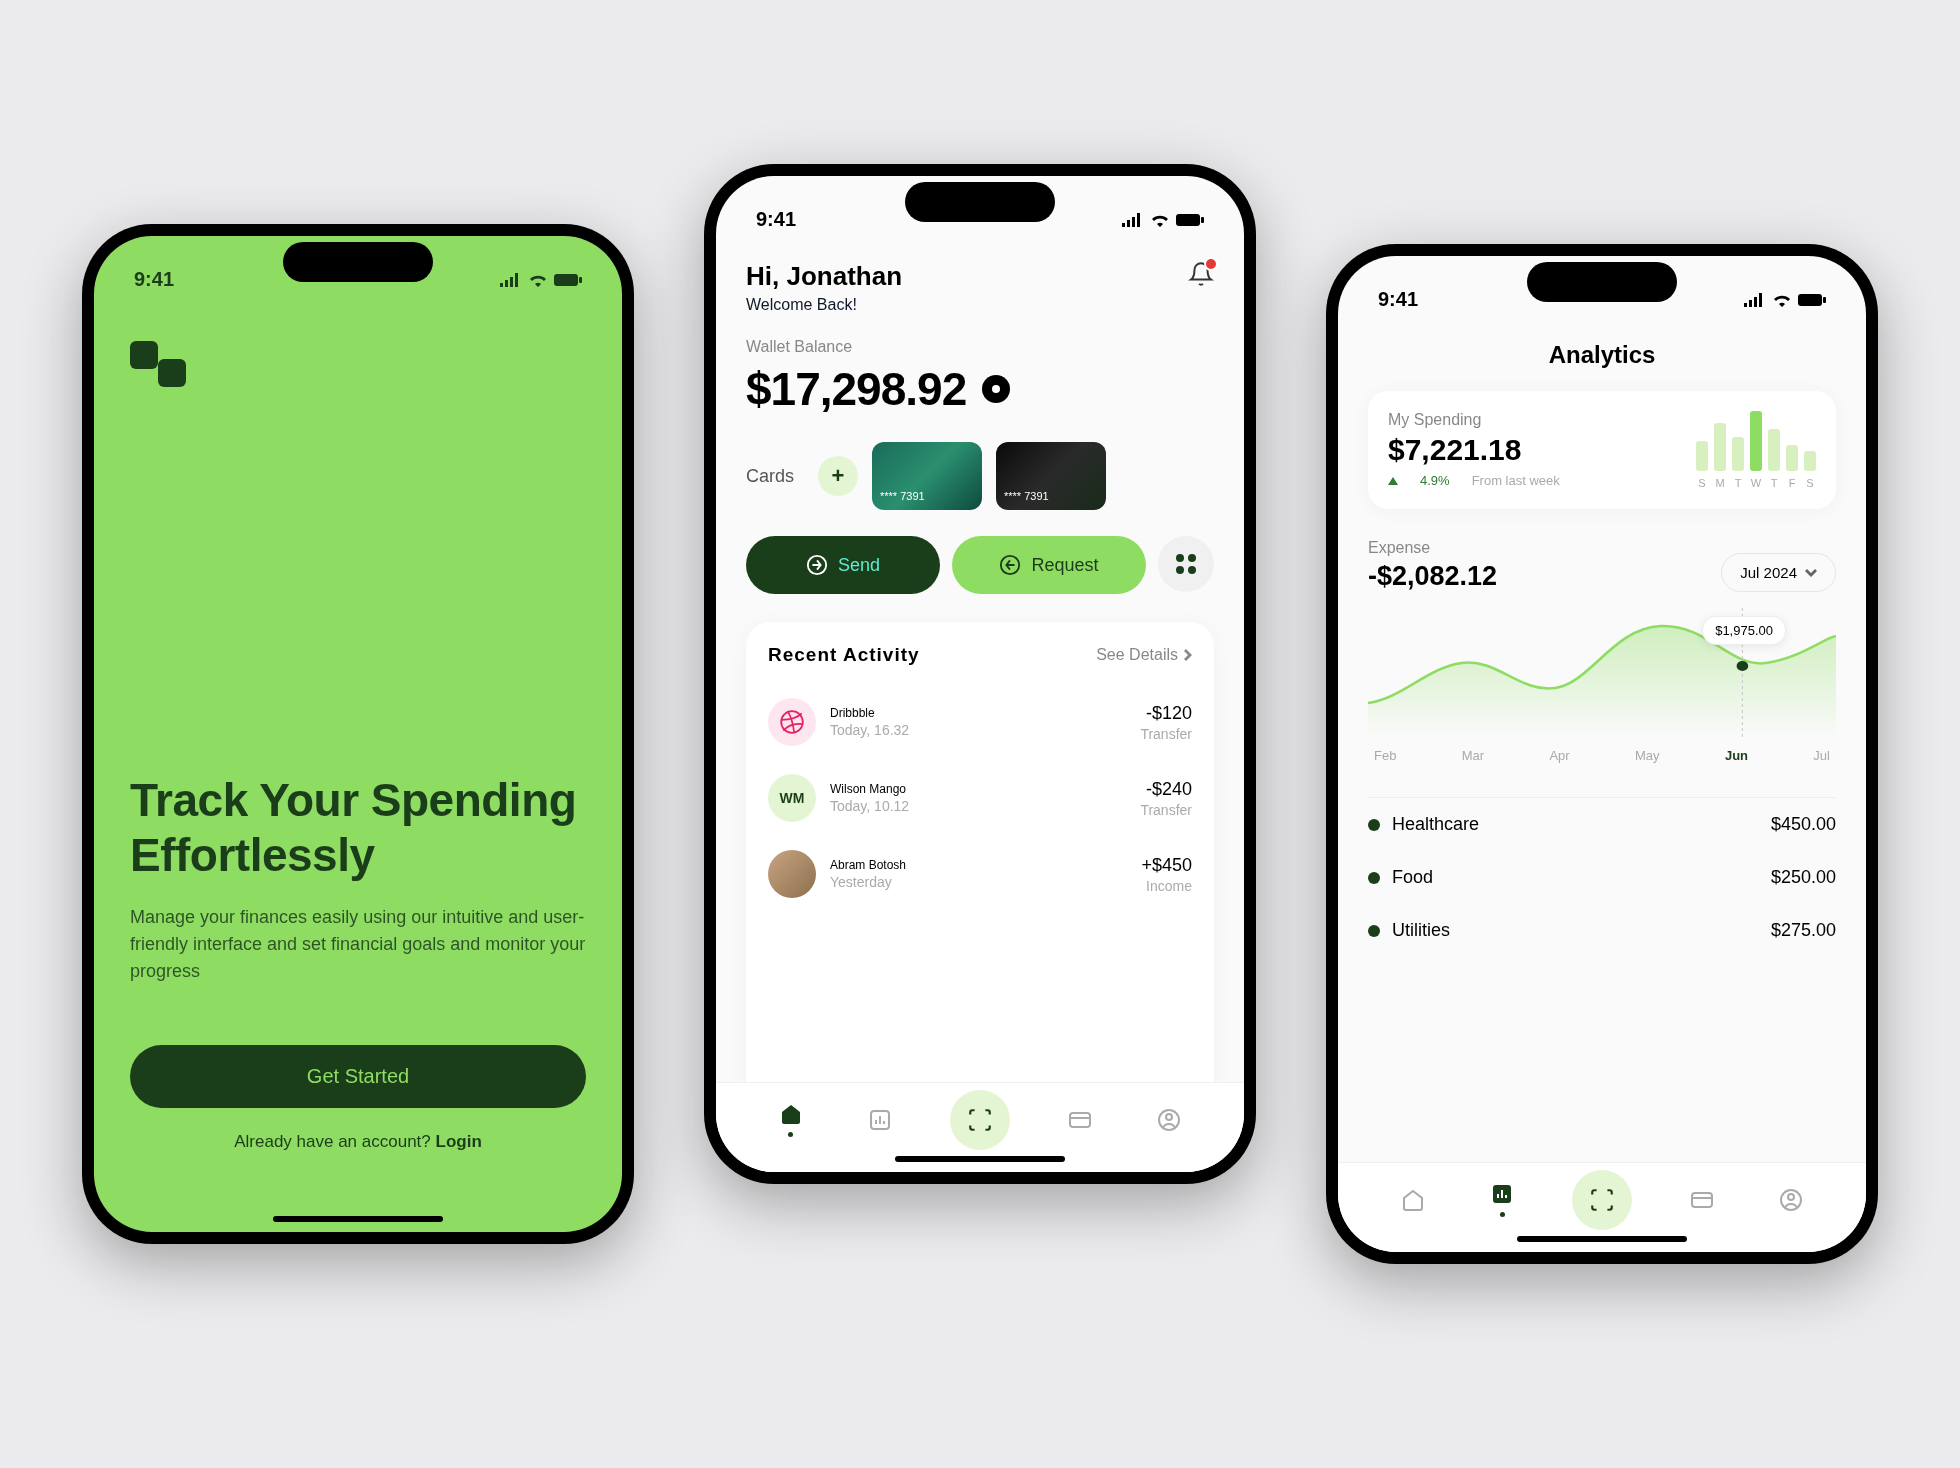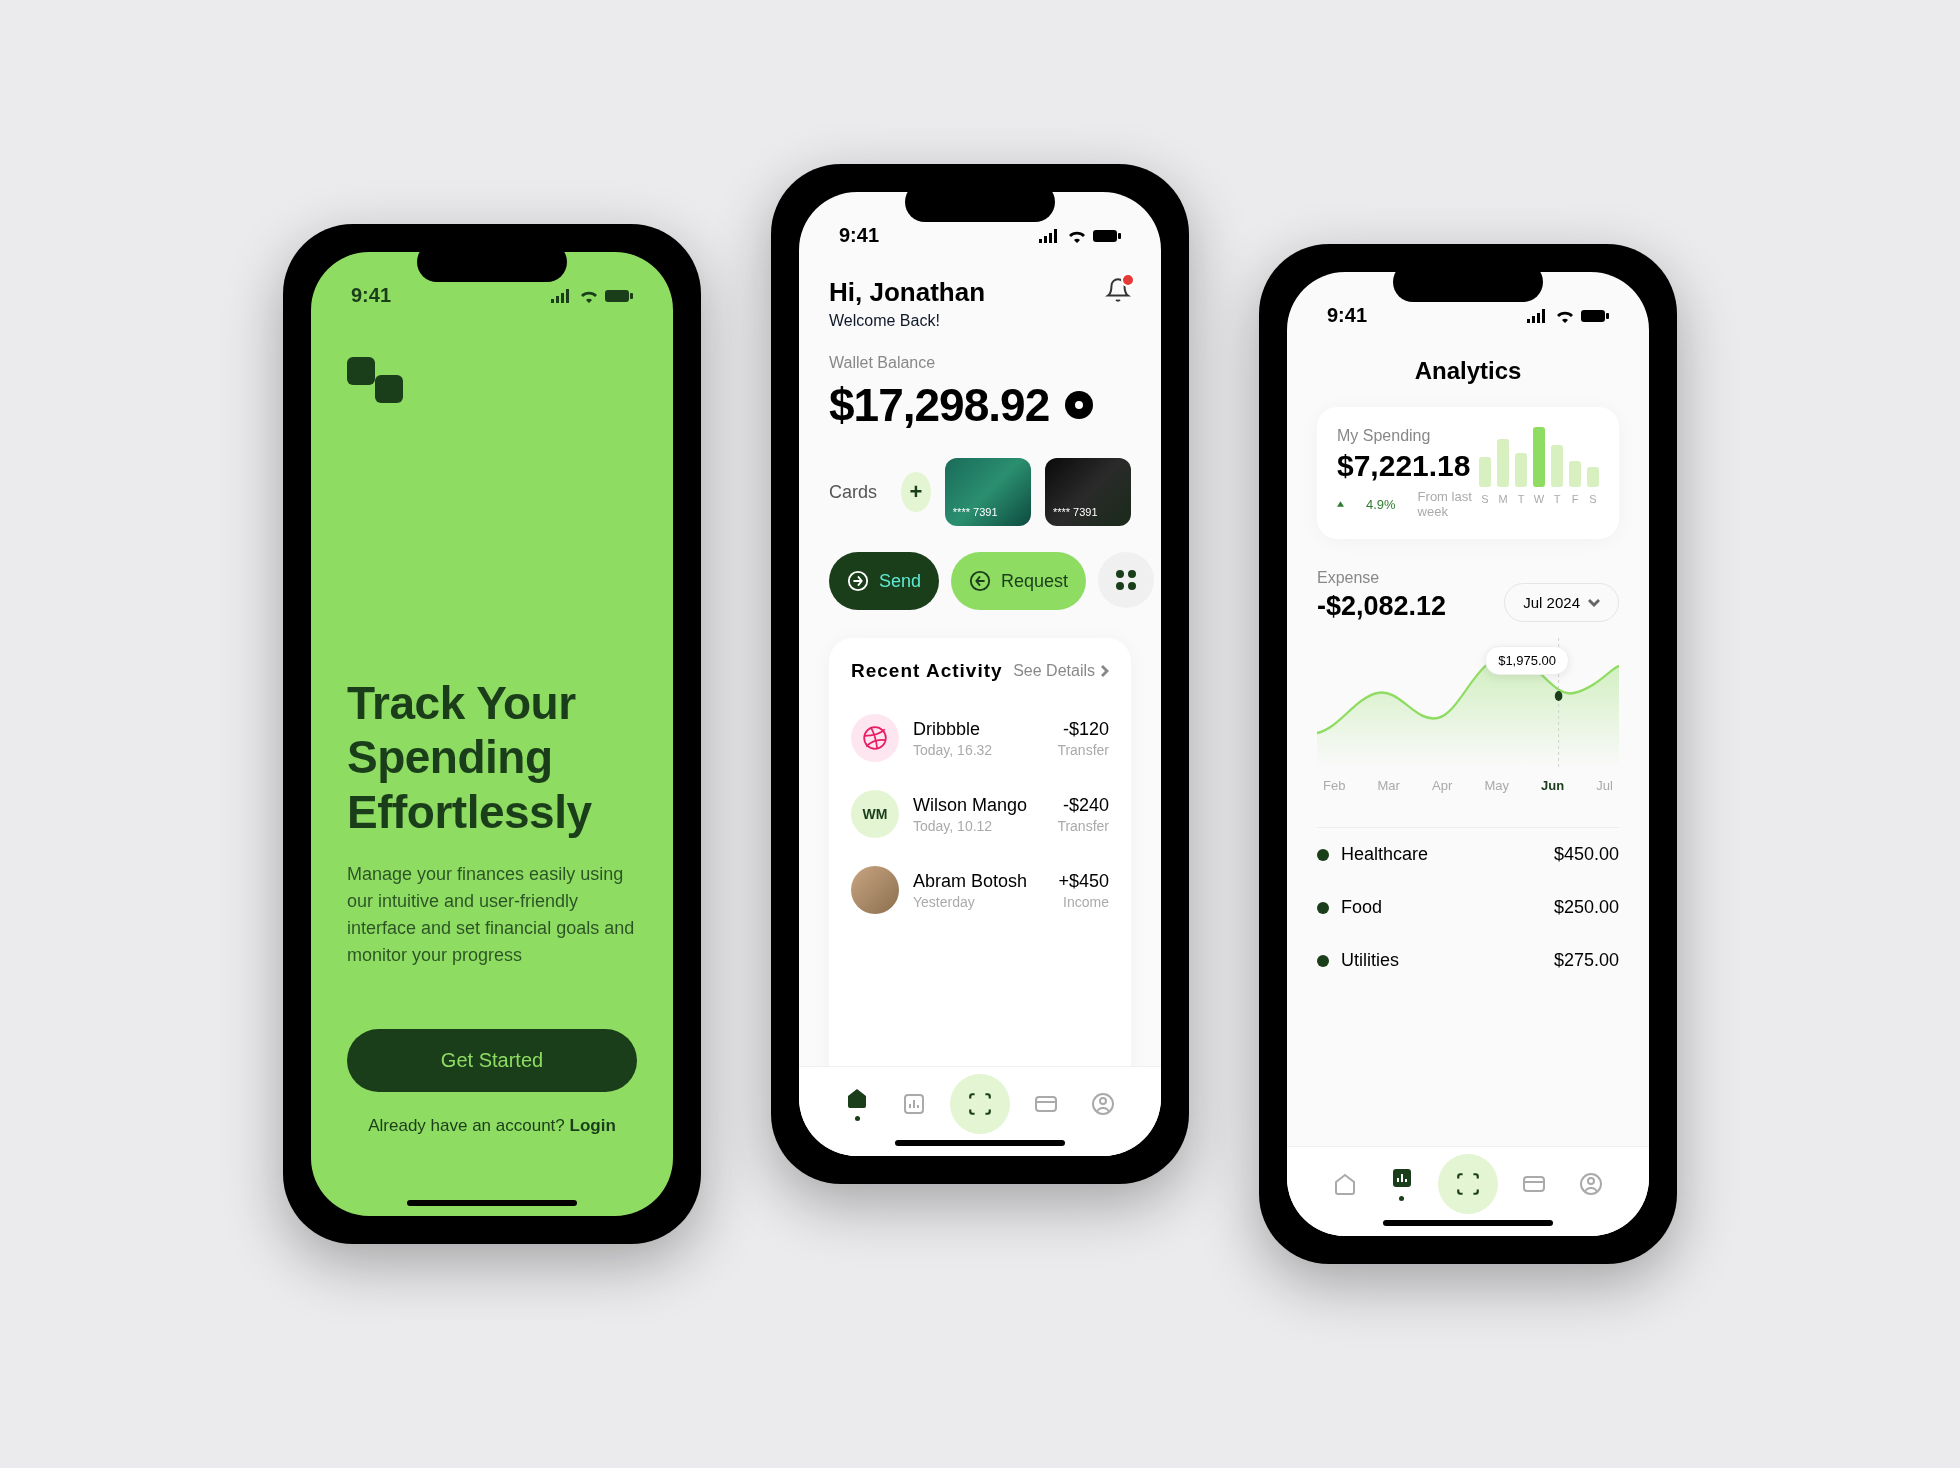--- a/index.html
+++ b/index.html
@@ -7,25 +7,25 @@
     background: #ebebed;
     font-family: -apple-system, BlinkMacSystemFont, 'Segoe UI', sans-serif;
     width: 1960px;
     height: 1468px;
     display: flex;
     align-items: center;
     justify-content: center;
     gap: 70px;
   }
   .phone {
-    width: 418px;
+    width: 552px;
     height: 1020px;
     background: #000;
     border-radius: 70px;
-    padding: 28px;
+    padding: 12px;
     position: relative;
     box-shadow: 0 20px 60px rgba(0,0,0,0.3);
   }
   .phone-inner {
     width: 100%;
     height: 100%;
     border-radius: 58px;
     overflow: hidden;
     position: relative;
   }
@@ -166,21 +166,21 @@
   .activity-card { background: #fff; border-radius: 24px; padding: 22px; flex: 1; box-shadow: 0 2px 20px rgba(0,0,0,0.04); }
   .activity-header { display: flex; justify-content: space-between; align-items: center; margin-bottom: 18px; }
   .activity-header h3 { font-size: 19px; font-weight: 600; letter-spacing: 1px; }
   .see-details { font-size: 16px; color: #888; display: flex; align-items: center; gap: 6px; }
   .activity-item { display: flex; align-items: center; gap: 14px; padding: 14px 0; }
   .activity-icon { width: 48px; height: 48px; border-radius: 50%; display: flex; align-items: center; justify-content: center; font-size: 14px; font-weight: 600; }
   .activity-icon.pink { background: #fde6ef; color: #e91e63; }
   .activity-icon.green { background: #e4f5d4; color: #1a3d1a; }
   .activity-icon.photo { background: linear-gradient(135deg,#c9a582,#8b6f4e); }
   .activity-info { flex: 1; }
-  .activity-name { font-size: 18px; font-weight: 500; margin-bottom: 2px; }
+  .activity-name { font-size: 12px; font-weight: 500; margin-bottom: 2px; }
   .activity-time { font-size: 14px; color: #aaa; }
   .activity-amt { text-align: right; }
   .activity-amt .amt { font-size: 18px; font-weight: 500; margin-bottom: 2px; }
   .activity-amt .type { font-size: 14px; color: #aaa; }
   .tabbar {
     position: absolute;
     bottom: 0; left: 0; right: 0;
     height: 90px;
     background: #fff;
     display: flex;

